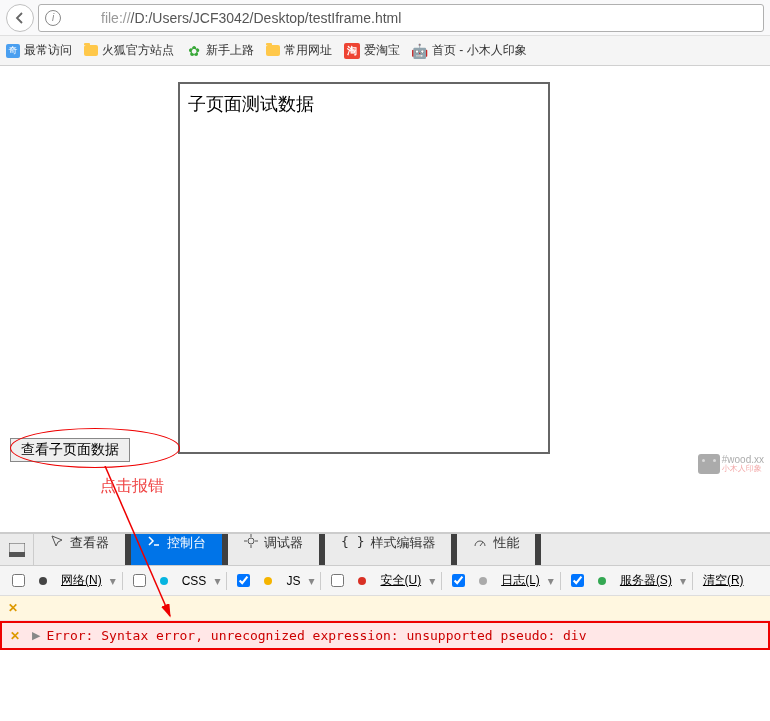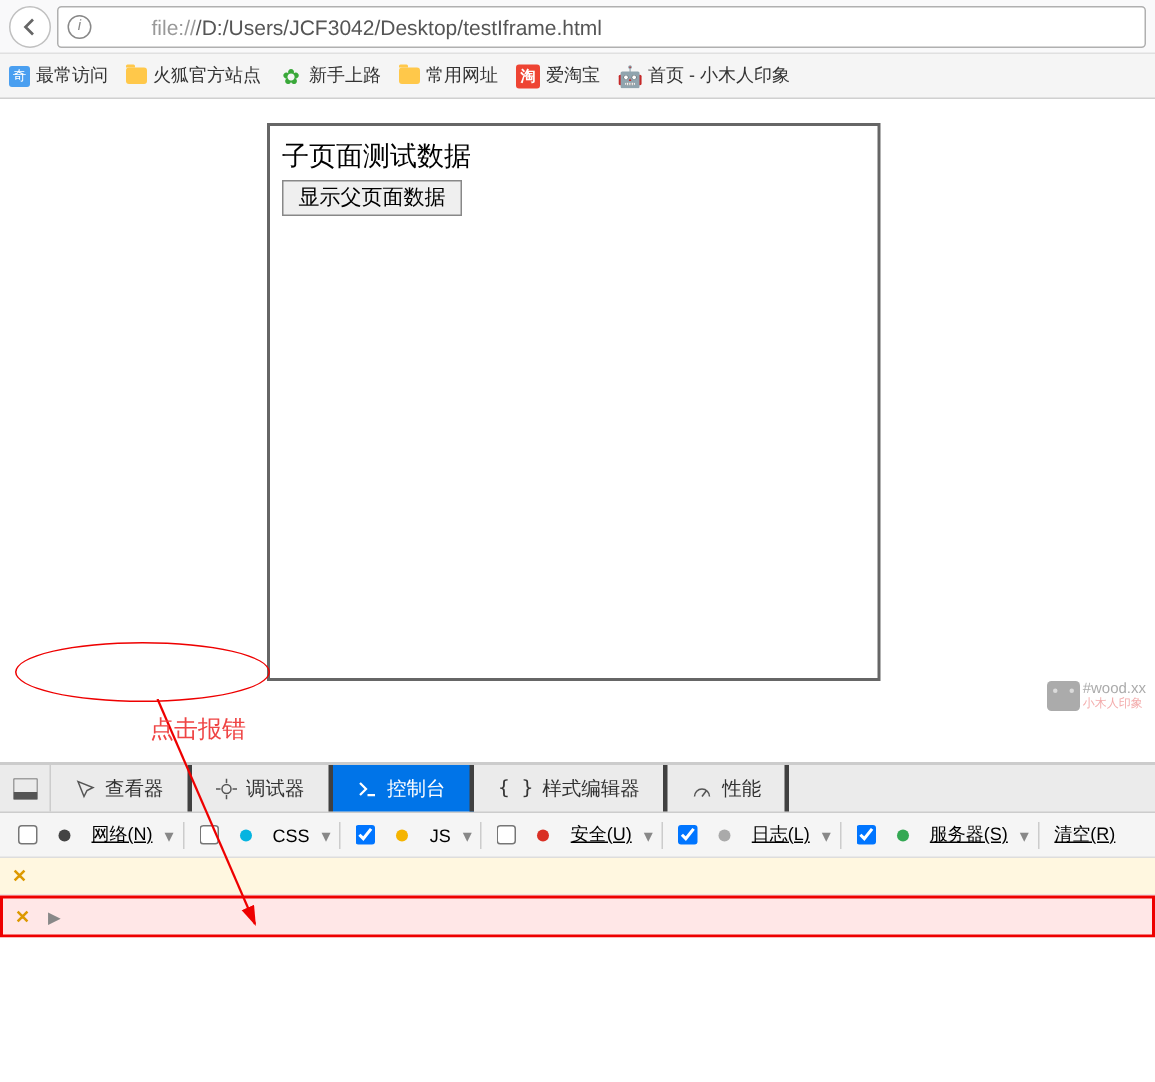--- a/index.html
+++ b/index.html
@@ -20,21 +20,21 @@
 .folder-icon { background: #ffc84a; border-radius: 2px; width: 14px; height: 11px; position: relative; }
 .folder-icon::before { content: ''; position: absolute; top: -2px; left: 0; width: 6px; height: 2px; background: #ffc84a; border-radius: 1px 1px 0 0; }
 .qi-icon { background: #4a9ff0; color: #fff; border-radius: 2px; width: 14px; height: 14px; font-size: 9px; }
 .globe-icon { color: #39a839; font-size: 14px; }
 .tao-icon { background: #e43; color: #fff; border-radius: 2px; width: 16px; height: 16px; font-size: 10px; font-weight: bold; }
 .droid-icon { color: #ff8800; font-size: 14px; }
 
 
 .content { padding: 16px 10px 10px 10px; position: relative; }
 .main-title { font-size: 18px; font-weight: normal; margin-bottom: 2px; }
-.iframe-box { border: 2px solid #666; width: 409px; height: 372px; margin-left: 168px; padding: 8px; }
+.iframe-box { border: 2px solid #666; width: 372px; height: 372px; margin-left: 168px; padding: 8px; }
 .sub-title { font-size: 18px; margin-bottom: 4px; }
 .btn { font-size: 14px; padding: 2px 10px; border: 1px solid #888; background: #efefef; cursor: pointer; font-family: inherit; }
 .main-btn-row { margin-top: -16px; position: relative; }
 .ellipse { position: absolute; border: 1.5px solid #e00; border-radius: 50%; width: 170px; height: 40px; left: 0; top: -10px; pointer-events: none; }
 
 
 .anno { position: absolute; left: 60px; top: 28px; }
 .anno-text { color: #ef4444; font-size: 16px; position: absolute; left: 30px; top: 10px; white-space: nowrap; }
 .arrow-svg { position: absolute; left: 0; top: 0; }
 
@@ -43,21 +43,21 @@
 .wm-robot { width: 22px; height: 20px; background: #888; border-radius: 3px; position: relative; }
 .wm-robot::before, .wm-robot::after { content:''; position:absolute; width:3px; height:3px; background:#ccc; border-radius:50%; top:5px; }
 .wm-robot::before { left: 4px; }
 .wm-robot::after { right: 4px; }
 .wm-text { font-size: 10px; color: #888; line-height: 1; }
 .wm-text .cn { font-size: 8px; color: #e88; }
 
 
 .devtools { border-top: 2px solid #ccc; margin-top: 60px; background: #f9f9fa; }
 .dt-tabs { height: 32px; display: flex; align-items: stretch; border-bottom: 1px solid #ccc; background: #ebebeb; }
-.dt-tab { display: flex; align-items: center; gap: 6px; padding: 0 16px; font-size: 13px; color: #333; border-right: 3px solid #404040; cursor: pointer; }
+.dt-tab { display: flex; align-items: flex-start; gap: 6px; padding: 0 16px; font-size: 13px; color: #333; border-right: 6px solid #404040; cursor: pointer; }
 .dt-tab.active { background: #0074e8; color: #fff; }
 .dt-dock { width: 34px; display: flex; align-items: center; justify-content: center; border-right: 1px solid #ccc; }
 .dt-filter { height: 30px; display: flex; align-items: center; gap: 4px; padding: 0 8px; border-bottom: 1px solid #ddd; background: #f5f5f5; font-size: 12px; }
 .chip { display: flex; align-items: center; gap: 14px; padding: 0 4px; }
 .chip input { margin: 0; }
 .dot { width: 8px; height: 8px; border-radius: 50%; display: inline-block; }
 .sep { width: 1px; height: 18px; background: #ccc; margin: 0 2px; }
 .underline { text-decoration: underline; }
 
 .dt-body { background: #fff; }
@@ -111,25 +111,25 @@
   <div class="bm-item">
     <span class="bm-icon droid-icon">🤖</span>
     <span>首页 - 小木人印象</span>
   </div>
 </div>
 
 <div class="content">
 
   <div class="iframe-box">
     <div class="sub-title">子页面测试数据</div>
-    <button class="btn">显示父页面数据</button>
   </div>
 
   <div class="main-btn-row">
     <div class="ellipse"></div>
+    <button class="btn">查看子页面数据</button>
     <div class="anno">
       <svg class="arrow-svg" width="140" height="180">
         <defs>
             <marker id="ah" markerWidth="10" markerHeight="10" refX="8" refY="3" orient="auto">
               <path d="M0,0 L0,6 L9,3 z" fill="#e00"></path>
             </marker>
           </defs>
         <line x1="35" y1="0" x2="100" y2="150" stroke="#e00" stroke-width="1.5" marker-end="url(#ah)"></line>
       </svg>
       <span class="anno-text">点击报错</span>
@@ -152,36 +152,36 @@
           <rect x="0" y="0" width="16" height="14" fill="none" stroke="#555"></rect>
           <rect x="0" y="9" width="16" height="5" fill="#555"></rect>
         </svg>
     </div>
     <div class="dt-tab">
       <svg width="14" height="14">
           <path d="M2 2 L6 12 L8 8 L12 6 Z" fill="none" stroke="#555"></path>
         </svg>
       <span>查看器</span>
     </div>
+    <div class="dt-tab active">
+      <svg width="14" height="14">
+          <path d="M2 3 L6 7 L2 11 M7 11 L12 11" stroke="#fff" stroke-width="1.5" fill="none"></path>
+        </svg>
+      <span>控制台</span>
+    </div>
     <div class="dt-tab">
       <svg width="14" height="14">
           <circle cx="7" cy="7" r="3" fill="none" stroke="#555"></circle>
           <line x1="7" y1="0" x2="7" y2="3" stroke="#555"></line>
           <line x1="7" y1="11" x2="7" y2="14" stroke="#555"></line>
           <line x1="0" y1="7" x2="3" y2="7" stroke="#555"></line>
           <line x1="11" y1="7" x2="14" y2="7" stroke="#555"></line>
         </svg>
       <span>调试器</span>
     </div>
-    <div class="dt-tab active">
-      <svg width="14" height="14">
-          <path d="M2 3 L6 7 L2 11 M7 11 L12 11" stroke="#fff" stroke-width="1.5" fill="none"></path>
-        </svg>
-      <span>控制台</span>
-    </div>
     <div class="dt-tab">
       <span style="font-family:monospace;">{ }</span>
       <span>样式编辑器</span>
     </div>
     <div class="dt-tab">
       <svg width="14" height="14">
           <path d="M2 12 A5 5 0 0 1 12 12" fill="none" stroke="#555"></path>
           <line x1="7" y1="12" x2="10" y2="8" stroke="#555"></line>
         </svg>
       <span>性能</span>
@@ -236,15 +236,16 @@
       </span>
   </div>
 
   <div class="dt-body">
     <div class="log-row warn">
       <span class="log-x">✕</span>
     </div>
     <div class="log-row error">
       <span class="log-x">✕</span>
       <span class="log-arrow">▶</span>
+      <span class="log-text err">Error: Syntax error, unrecognized expression: unsupported pseudo: div</span>
     </div>
   </div>
 </div>
 
 </body></html>

